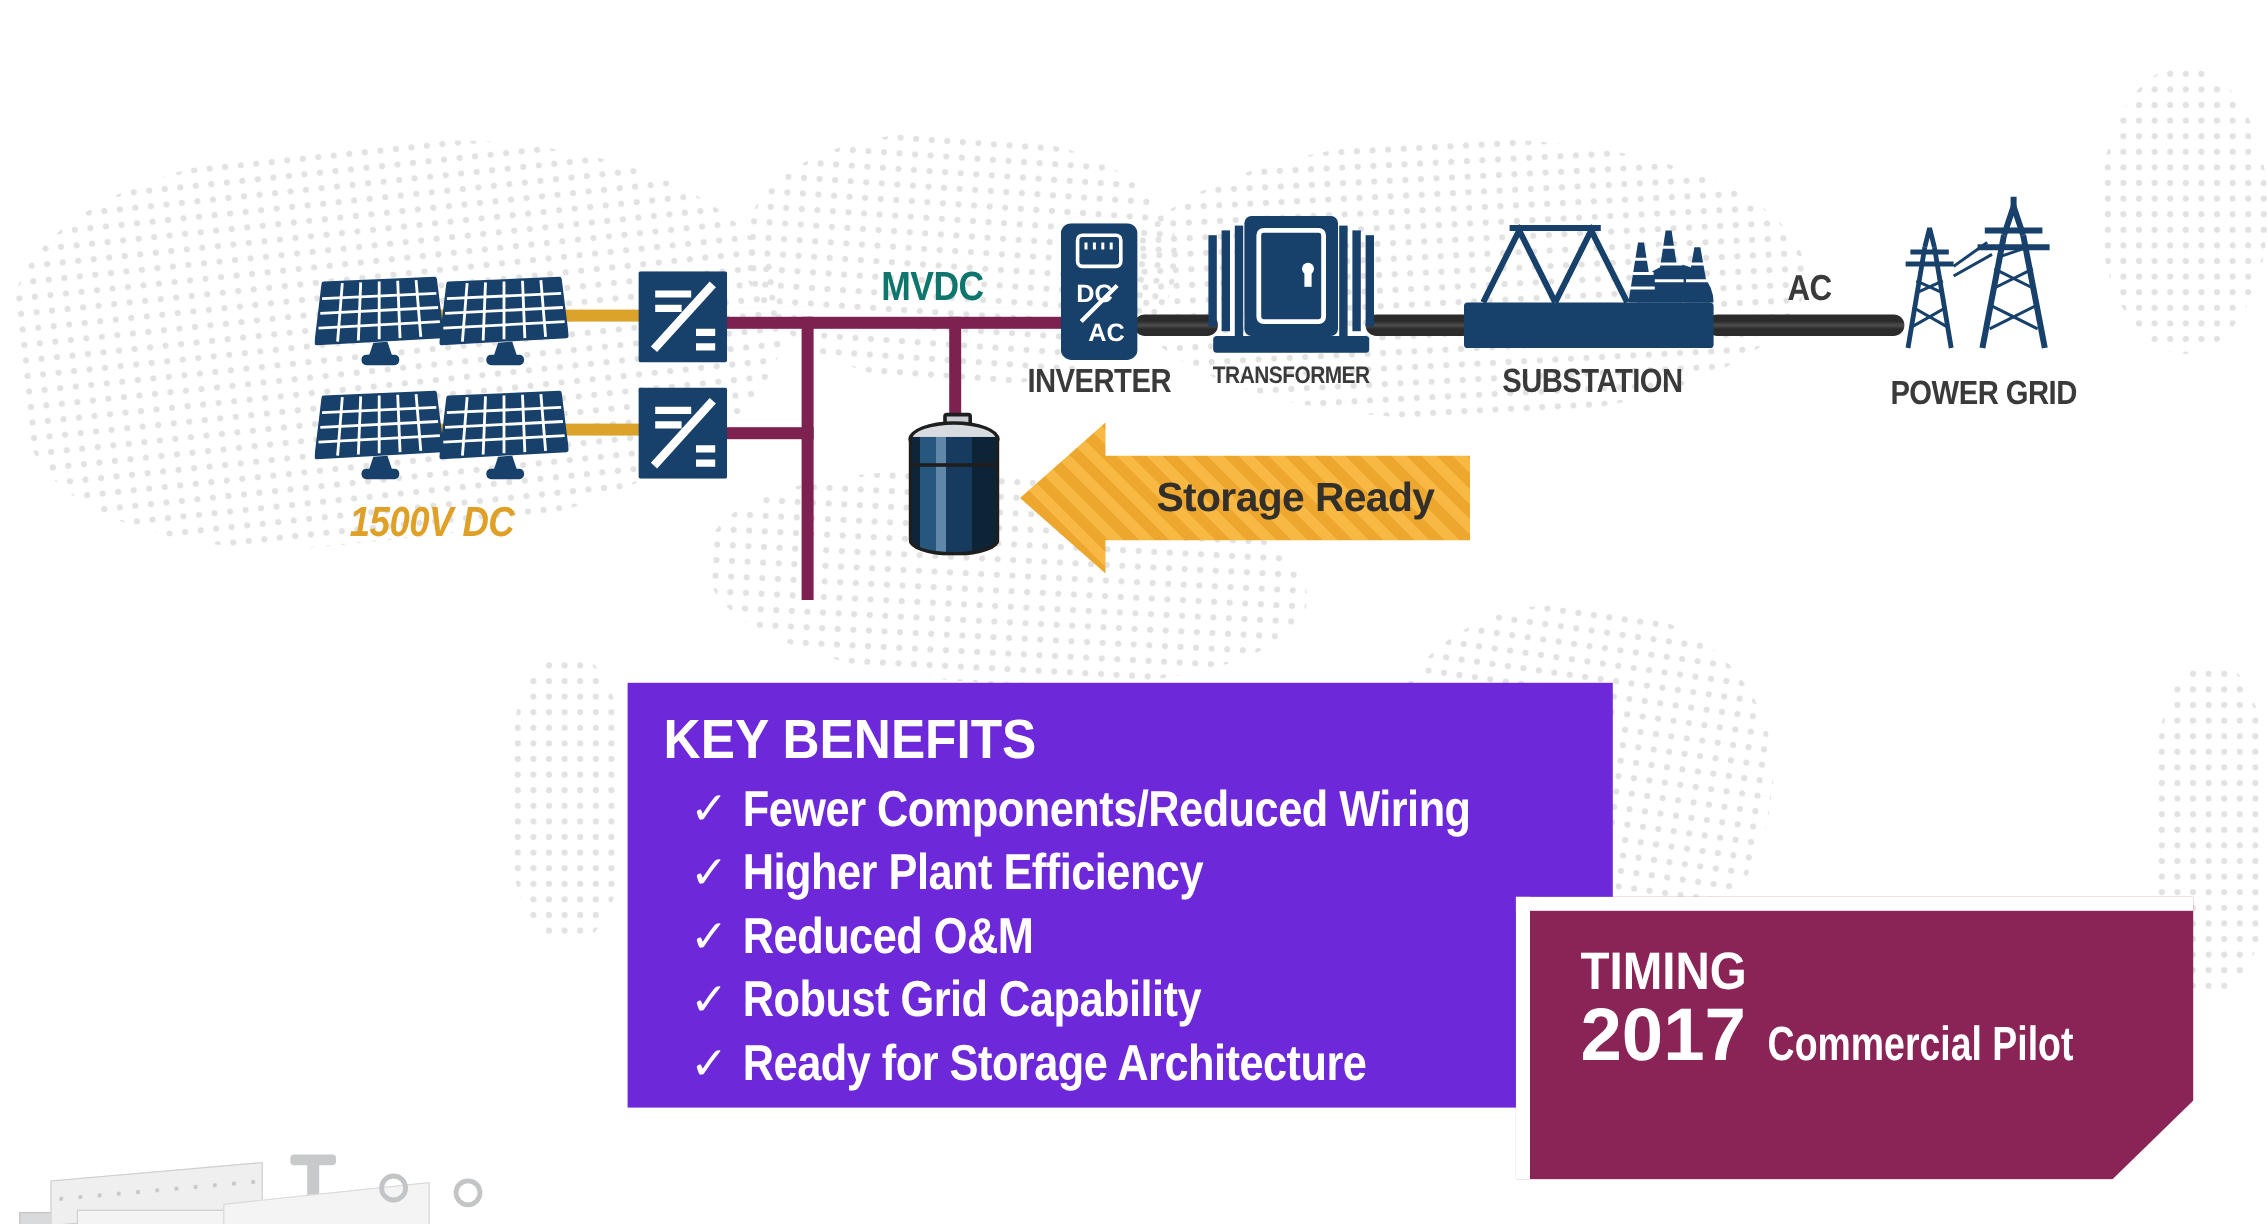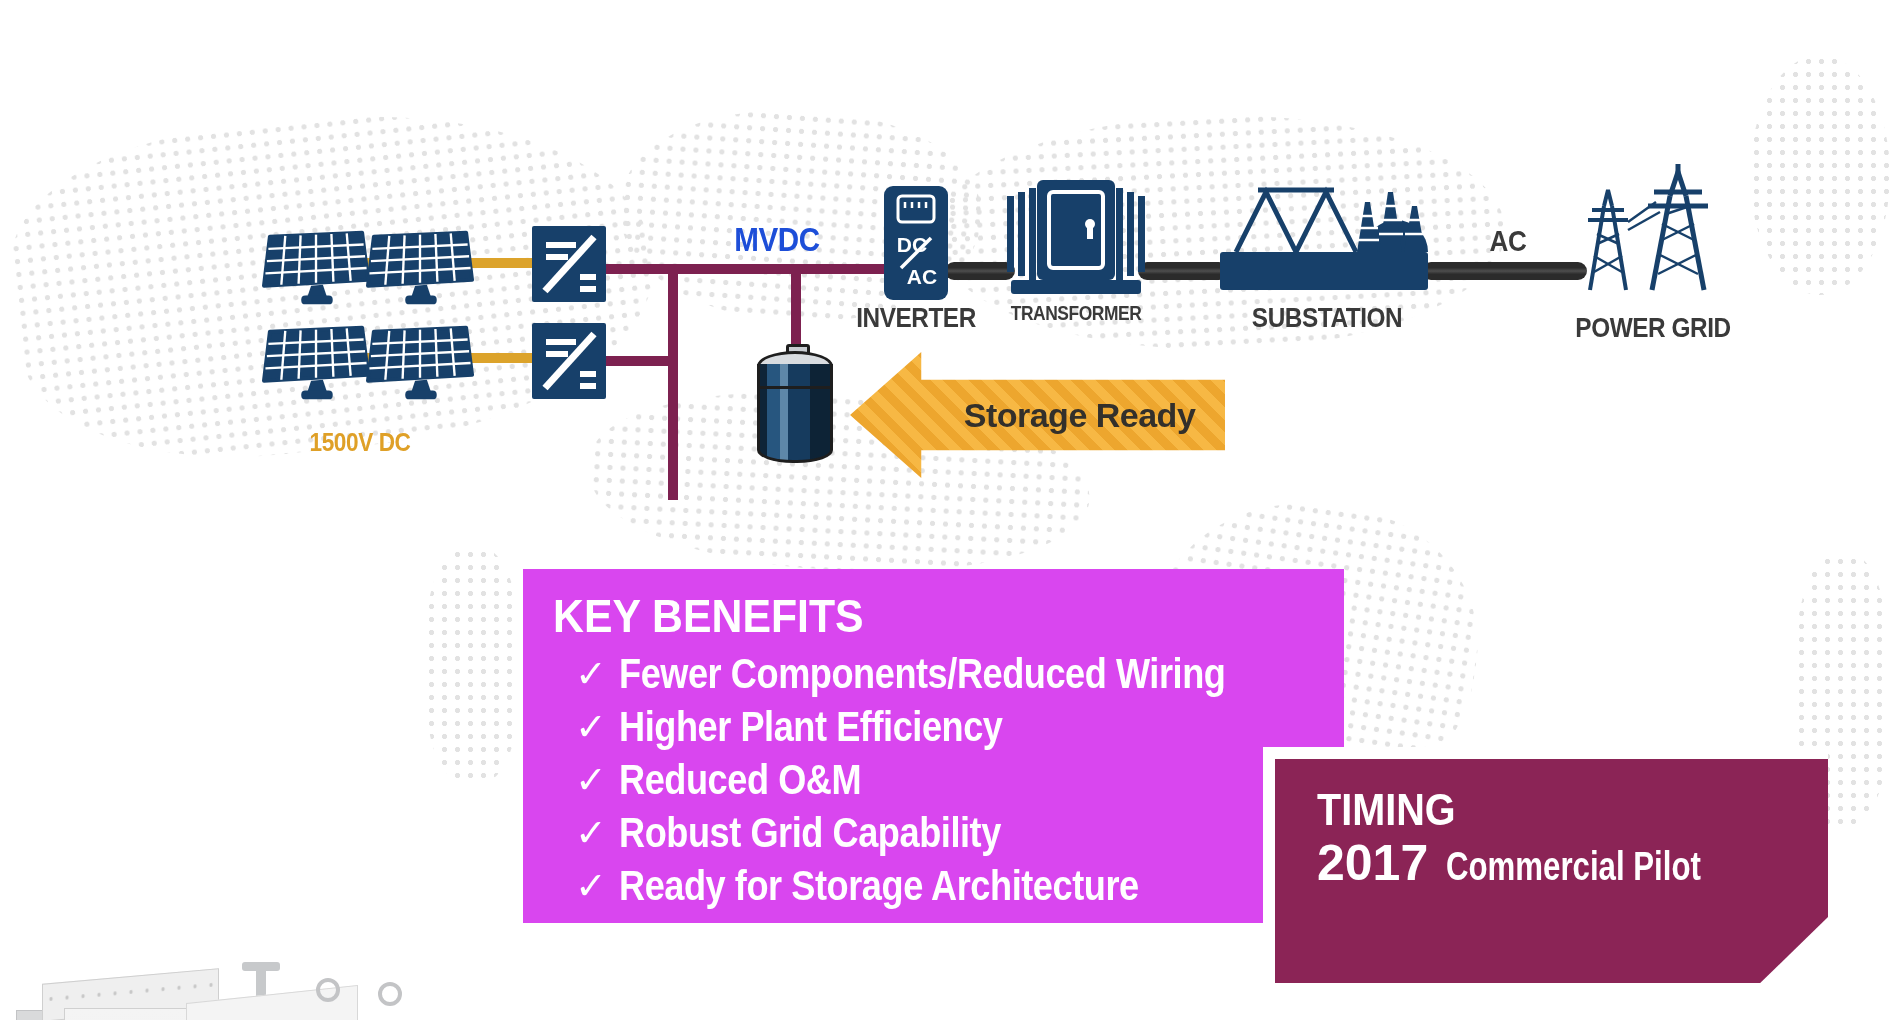--- a/index.html
+++ b/index.html
@@ -36,21 +36,21 @@
   .gold{background:#dca32b;}
   .maroon{background:#7d2150;}
   .blackwire{background:linear-gradient(180deg,#2b2b2b 32%,#4e4e4e 50%,#2b2b2b 68%);border-radius:9px;}
 
   
   .icon{position:absolute;z-index:3;border-radius:27px;}
   .diag-label{position:absolute;z-index:3;color:#3a3a3a;font-weight:bold;text-align:center;
               letter-spacing:-.5px;}
   .cx{display:block;transform:scaleX(.87);transform-origin:center;white-space:nowrap;}
   .gold-text{color:#dfa027;}
-  .maroon-text{color:#1d4ed8;text-align:center;}
+  .maroon-text{color:#0f766e;text-align:center;}
 
   
   .battery{left:757px;top:344px;width:76px;height:122px;z-index:3;}
   .bat-terminal{position:absolute;left:29px;top:0;width:18px;height:12px;background:#c9cdd2;
                 border:3px solid #1e1e1e;border-radius:3px 3px 0 0;}
   .bat-top{position:absolute;left:0;top:7px;width:70px;height:24px;background:#d8dce0;
            border:3px solid #1e1e1e;border-radius:50%;}
   .bat-body{position:absolute;left:0;top:20px;width:70px;height:96px;
             background:linear-gradient(90deg,#0e2438 0 10%,#27567f 10% 28%,#5e87a8 28% 40%,#163b5e 40% 72%,#0d2336 72%);
             border:3px solid #1e1e1e;border-top:none;border-radius:0 0 36px 36px/0 0 13px 13px;}
@@ -73,38 +73,38 @@
   .eq-front-l{left:64px;top:538px;width:126px;height:400px;
               background:linear-gradient(180deg,#f4f4f4,#e9e9e9);border:1px solid #d0d0d0;}
   .eq-valve-stem{left:256px;top:498px;width:10px;height:34px;background:#c7c9cb;}
   .eq-valve-bar{left:242px;top:492px;width:38px;height:9px;background:#c7c9cb;border-radius:3px;}
   .eq-top-r{left:186px;top:524px;width:170px;height:40px;background:#f4f4f4;border:1px solid #d8d8d8;
             transform:skewY(-6deg);}
   .eq-eyebolt{width:16px;height:16px;border:4px solid #c3c4c6;border-radius:50%;background:transparent;}
   .eb1{left:316px;top:508px;} .eb2{left:378px;top:512px;}
 
   
-  .benefits{left:523px;top:569px;width:821px;height:354px;background:#d946ef;z-index:5;}
+  .benefits{left:523px;top:569px;width:821px;height:354px;background:#6d28d9;z-index:5;}
   .benefits-heading{position:absolute;left:30px;top:20px;color:#fff;font-size:46px;font-weight:bold;
                     transform:scaleX(.93);transform-origin:left center;white-space:nowrap;}
   .benefit-row{position:absolute;left:52px;height:52px;display:flex;align-items:center;color:#fff;}
   .benefit-check{font-size:38px;font-weight:bold;width:44px;}
   .benefit-text{font-size:42px;font-weight:bold;letter-spacing:-.5px;white-space:nowrap;
                 transform:scaleX(.86);transform-origin:left center;}
   .br0{top:79px;} .br1{top:132px;} .br2{top:185px;} .br3{top:238px;} .br4{top:291px;}
 
   
   .timing{left:1263px;top:747px;width:565px;height:236px;background:#8b2456;z-index:6;
           border-left:12px solid #ffffff;border-top:12px solid #ffffff;box-sizing:border-box;
           clip-path:polygon(0 0,100% 0,100% 72%,88% 100%,0 100%);}
   .timing-heading{position:absolute;left:42px;top:26px;color:#fff;font-size:44px;font-weight:bold;
                   transform:scaleX(.9);transform-origin:left center;white-space:nowrap;}
   .milestone{position:absolute;left:42px;display:flex;align-items:baseline;gap:18px;color:#fff;white-space:nowrap;}
   .ms1{top:72px;} .ms2{top:140px;}
-  .ms-year{font-size:50px;font-weight:bold;line-height:64px;}
+  .ms-year{font-size:62px;font-weight:bold;line-height:64px;}
   .ms-label{font-size:40px;font-weight:bold;transform:scaleX(.78);transform-origin:left bottom;}
 
   svg text{font-family:"Liberation Sans","DejaVu Sans",sans-serif;}
 </style>
 </head>
 <body>
 
 <div class="stage">
 
   <svg width="0" height="0" style="position:absolute">
@@ -283,21 +283,21 @@
     </div>
   </div>
 
   <div class="abs storage-arrow">
     <span>Storage Ready</span>
   </div>
 
   <div class="diag-label maroon-text" style="left:712px;top:220px;width:130px;font-size:34px;">
     <span class="cx">MVDC</span>
   </div>
-  <div class="diag-label gold-text" style="left:250px;top:427px;width:220px;font-size:26px;">
+  <div class="diag-label gold-text" style="left:250px;top:416px;width:220px;font-size:35px;font-style:italic;">
     <span class="cx">1500V DC</span>
   </div>
   <div class="diag-label" style="left:836px;top:302px;width:160px;font-size:28px;">
     <span class="cx">INVERTER</span>
   </div>
   <div class="diag-label" style="left:976px;top:302px;width:200px;font-size:20px;">
     <span class="cx">TRANSFORMER</span>
   </div>
   <div class="diag-label" style="left:1227px;top:302px;width:200px;font-size:28px;">
     <span class="cx">SUBSTATION</span>

